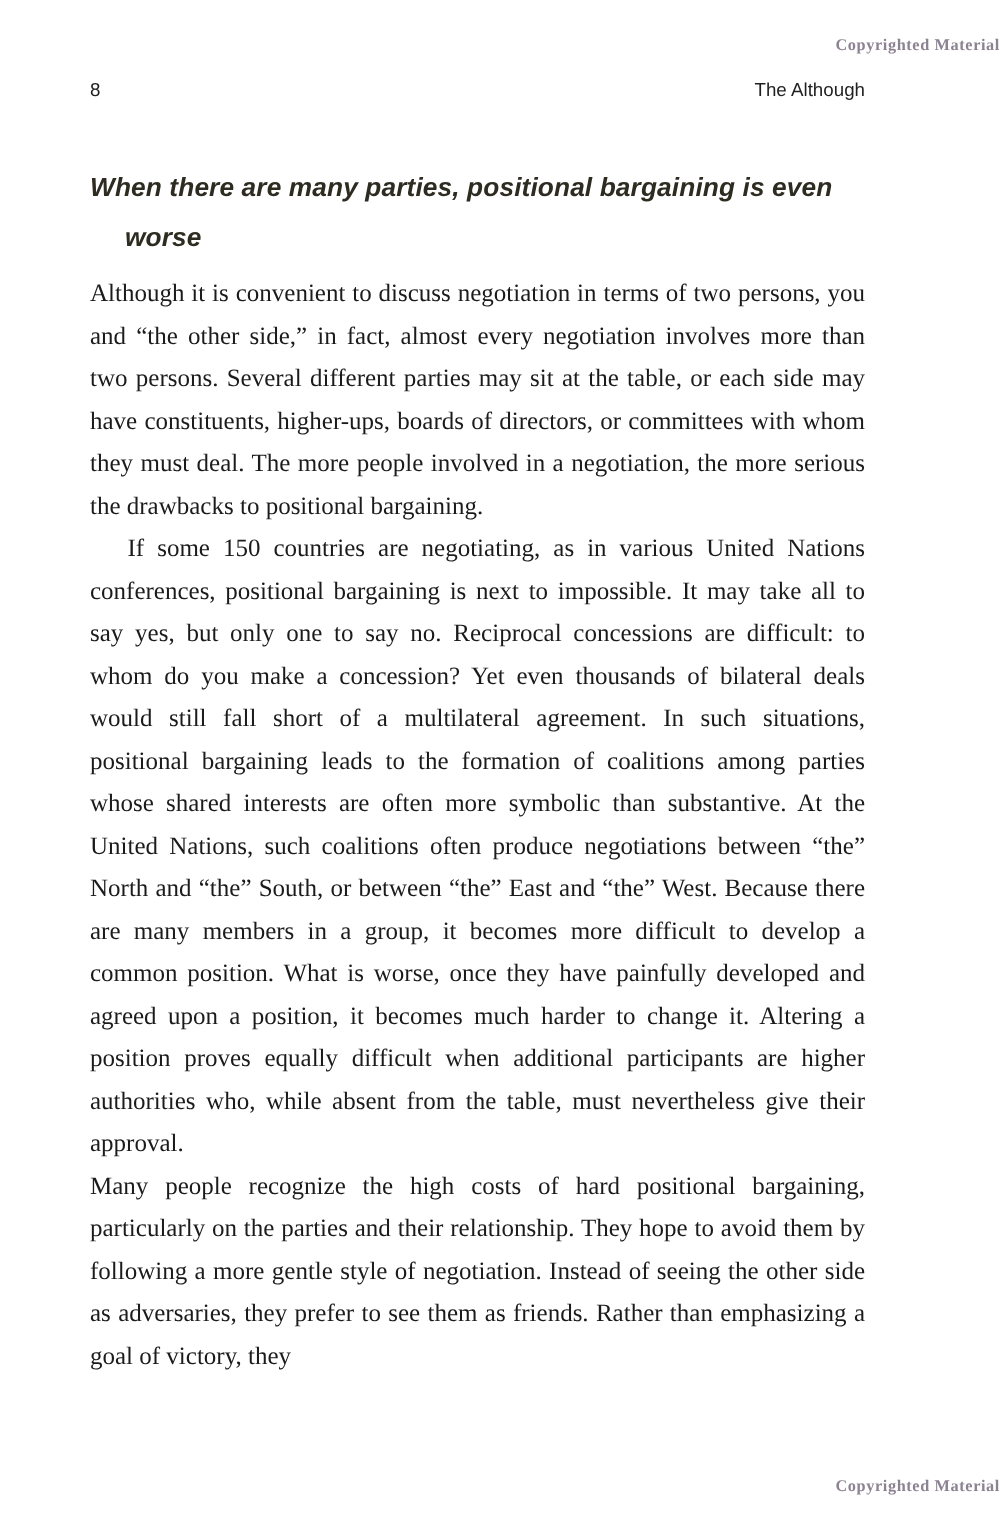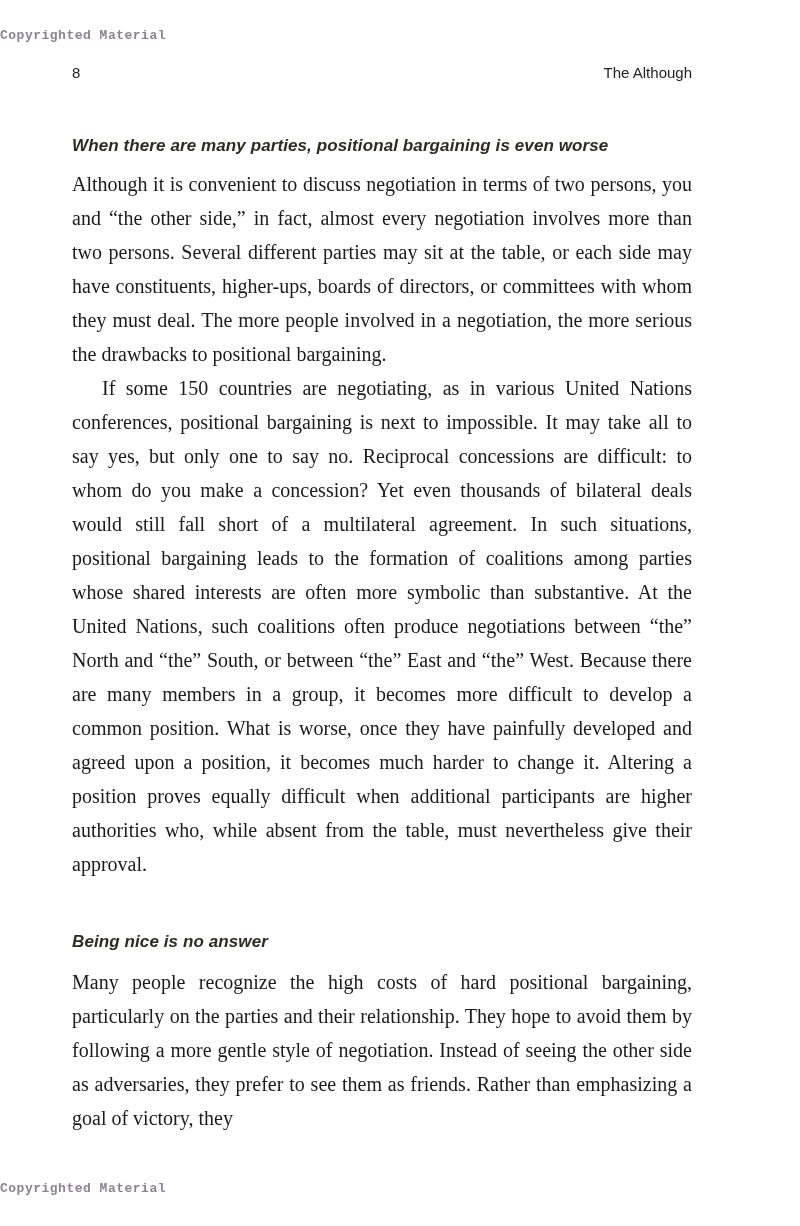--- a/index.html
+++ b/index.html
@@ -14,22 +14,22 @@
     position: relative;
     width: 800px;
     height: 1226px;
     background: #ffffff;
     overflow: hidden;
   }
   .copyright {
     position: absolute;
     left: 0;
     width: 100%;
-    text-align: left;
-    font-family: Liberation Mono, monospace;
+    text-align: right;
+    font-family: Liberation Serif, serif;
     font-weight: bold;
     font-size: 13px;
     letter-spacing: 0.5px;
     color: #8d8292;
   }
   .copyright.top { top: 28px; }
   .copyright.bottom { top: 1181px; }
   .running-head {
     position: absolute;
     top: 64px;
@@ -46,22 +46,22 @@
     position: absolute;
     top: 131px;
     left: 72px;
     width: 620px;
     color: #1b1b1b;
   }
   .section-heading {
     font-family: "Liberation Sans", sans-serif;
     font-weight: bold;
     font-style: italic;
-    font-size: 17px;
-    line-height: 29px;
+    font-size: 21px;
+    line-height: 40px;
     color: #2e2b21;
     letter-spacing: 0.1px;
   }
   .section-heading.hang {
     padding-left: 28px;
     text-indent: -28px;
     margin-bottom: 7px;
   }
   .section-heading.second {
     margin-top: 46px;
@@ -88,21 +88,20 @@
   </div>
 
   <div class="body-text">
 
     <h2 class="section-heading hang">When there are many parties, positional bargaining is even worse</h2>
 
     <p class="para">Although it is convenient to discuss negotiation in terms of two persons, you and “the other side,” in fact, almost every negotiation involves more than two persons. Several different parties may sit at the table, or each side may have constituents, higher-ups, boards of directors, or committees with whom they must deal. The more people involved in a negotiation, the more serious the drawbacks to positional bargaining.</p>
 
     <p class="para indent">If some 150 countries are negotiating, as in various United Nations conferences, positional bargaining is next to impossible. It may take all to say yes, but only one to say no. Reciprocal concessions are difficult: to whom do you make a concession? Yet even thousands of bilateral deals would still fall short of a multilateral agreement. In such situations, positional bargaining leads to the formation of coalitions among parties whose shared interests are often more symbolic than substantive. At the United Nations, such coalitions often produce negotiations between “the” North and “the” South, or between “the” East and “the” West. Because there are many members in a group, it becomes more difficult to develop a common position. What is worse, once they have painfully developed and agreed upon a position, it becomes much harder to change it. Altering a position proves equally difficult when additional participants are higher authorities who, while absent from the table, must nevertheless give their approval.</p>
 
-    <h2 class="section-heading second">Being nice is no answer</h2>
 
     <p class="para">Many people recognize the high costs of hard positional bargaining, particularly on the parties and their relationship. They hope to avoid them by following a more gentle style of negotiation. Instead of seeing the other side as adversaries, they prefer to see them as friends. Rather than emphasizing a goal of victory, they</p>
 
   </div>
 
   <div class="copyright bottom">Copyrighted Material</div>
 
 </div>
 
 </body></html>

